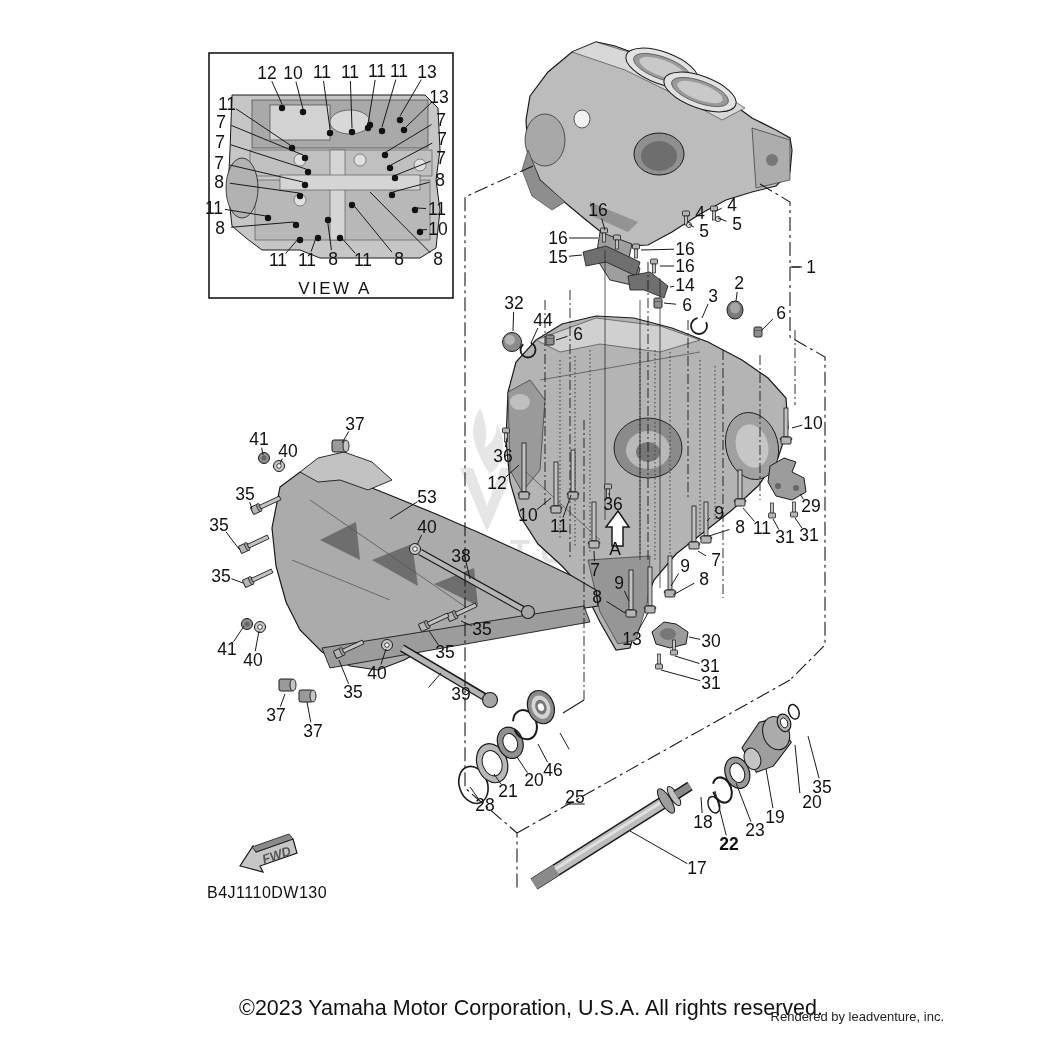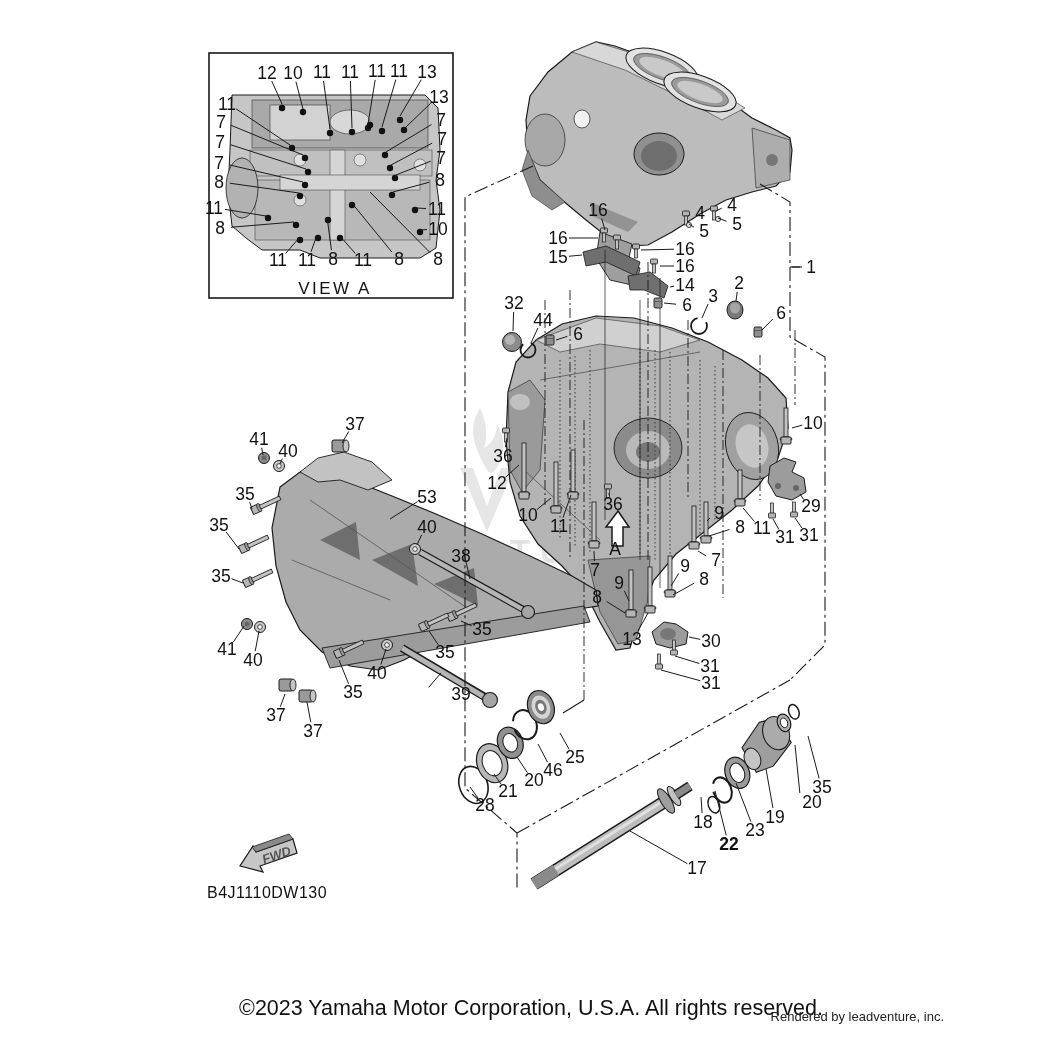--- a/index.html
+++ b/index.html
@@ -611,21 +611,21 @@
       <div class="callout" style="left: 353px; top: 692px;">35</div>
       <div class="callout" style="left: 377px; top: 673px;">40</div>
       <div class="callout" style="left: 421px; top: 694px; margin-left: 40px;">39</div>
       <div class="callout" style="left: 697px; top: 868px;">17</div>
       <div class="callout" style="left: 703px; top: 822px;">18</div>
       <div class="callout" style="left: 729px; top: 844px; font-weight: bold;">22</div>
       <div class="callout" style="left: 755px; top: 830px;">23</div>
       <div class="callout" style="left: 775px; top: 817px;">19</div>
       <div class="callout" style="left: 812px; top: 802px;">20</div>
       <div class="callout" style="left: 822px; top: 787px;">35</div>
-      <div class="callout" style="left: 575px; top: 757px;">25</div>
+      <div class="callout" style="left: 575px; top: 797px; text-decoration: underline;">25</div>
       <div class="callout" style="left: 553px; top: 770px;">46</div>
       <div class="callout" style="left: 534px; top: 780px;">20</div>
       <div class="callout" style="left: 508px; top: 791px;">21</div>
       <div class="callout" style="left: 485px; top: 805px;">28</div>
       <div class="callout" style="left: 615px; top: 549px;">A</div>
     </div>
 
 <div class="code-label">B4J1110DW130</div>
 <div class="footer-copy">©2023 Yamaha Motor Corporation, U.S.A. All rights reserved.</div>
 <div class="rendered-by">Rendered by leadventure, inc.</div>

